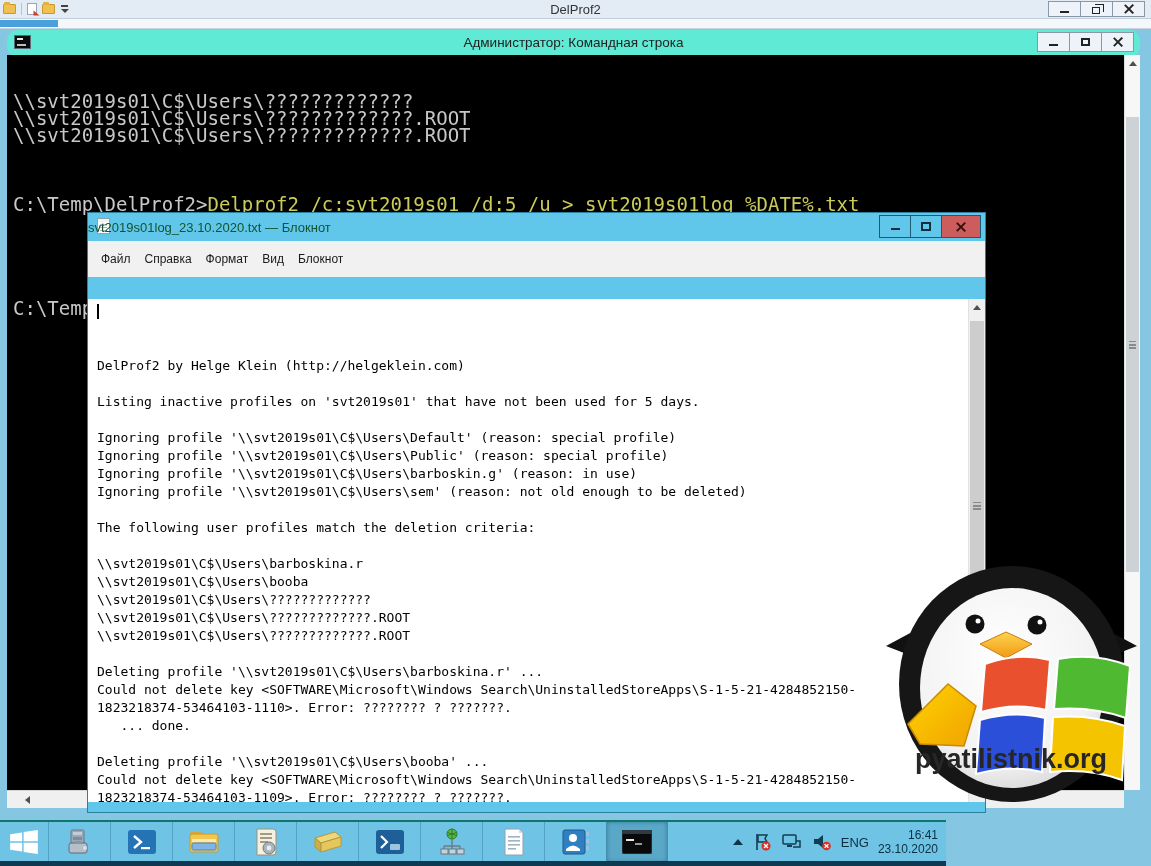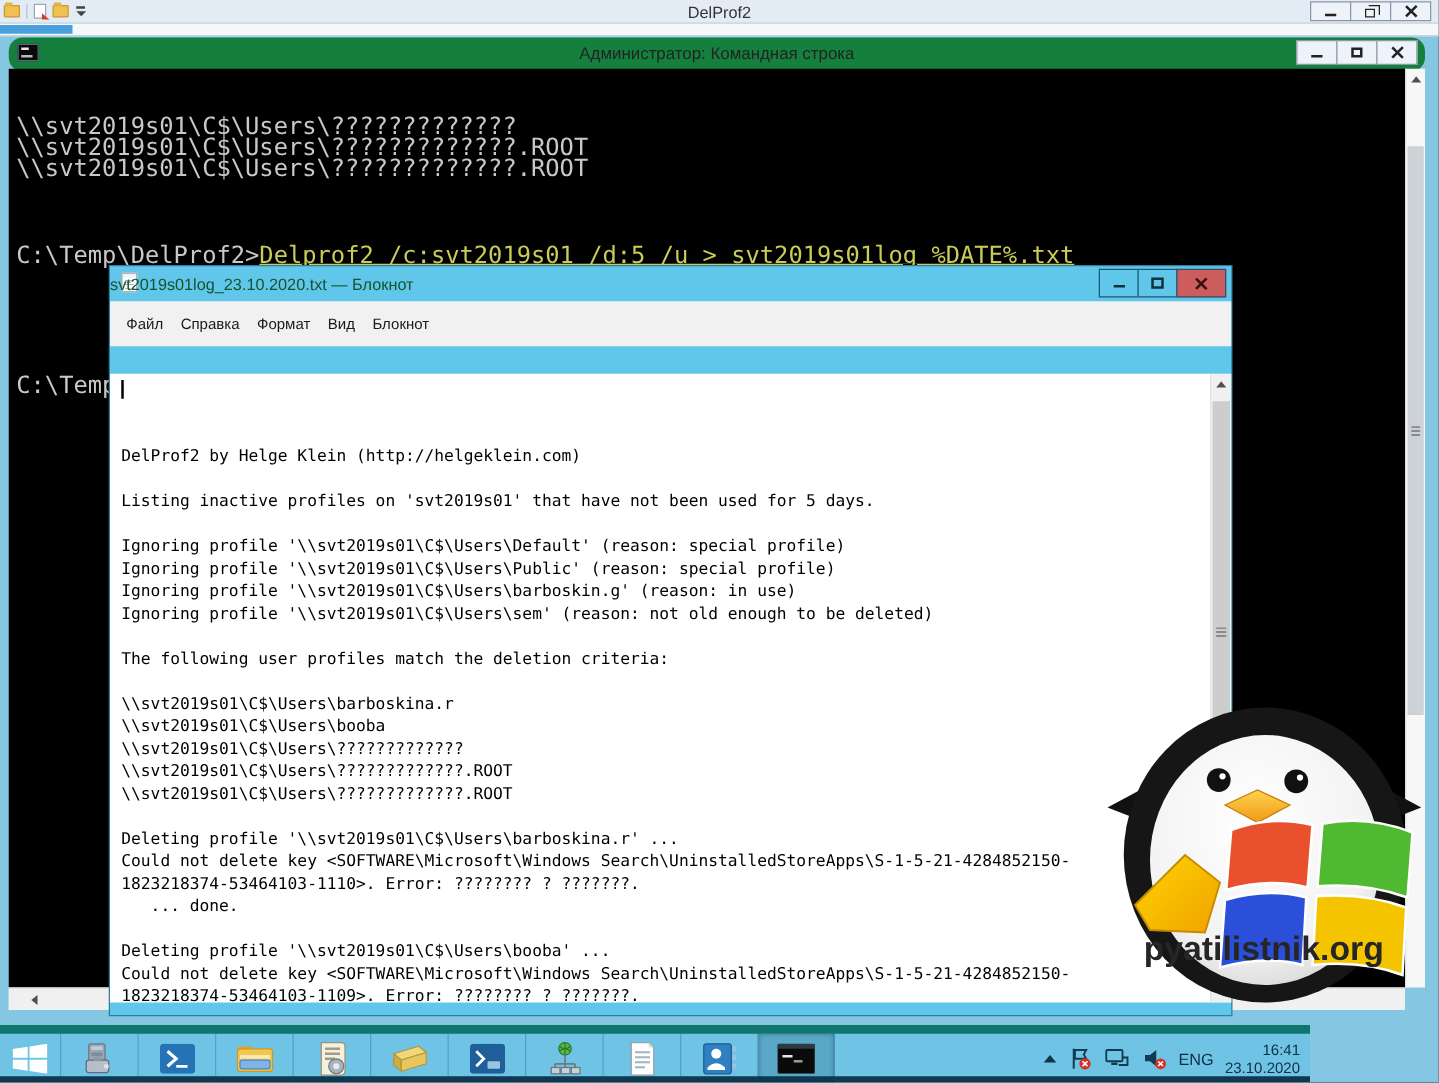--- a/index.html
+++ b/index.html
@@ -41,21 +41,21 @@
   .g-min { width:9px; height:2px; background:#222; margin-top:5px; }
   .g-max { width:9px; height:8px; border:2px solid #222; }
   .g-restore { width:8px; height:7px; border:1.5px solid #222; position:relative; background:#eef3f9; margin-top:2px; margin-left:-2px; }
   .g-restore::before { content:""; position:absolute; left:2px; top:-4px; width:8px; height:7px; border:1.5px solid #222; border-bottom:none; border-left:none; }
   .g-x { position:relative; width:10px; height:10px; }
   .g-x::before,.g-x::after { content:""; position:absolute; left:4px; top:-1px; width:2.4px; height:12px; background:#222; }
   .g-x::before { transform:rotate(45deg); } .g-x::after { transform:rotate(-45deg); }
 
   
   .cmd-win { position:absolute; left:7px; top:30px; width:1133px; height:778px; z-index:2; }
-  .cmd-titlebar { position:relative; height:27px; background:#15803d;border-radius:11px; }
+  .cmd-titlebar { position:relative; height:27px; background:#5eead4;border-radius:11px; }
   .cmd-title { position:absolute; left:0; right:0; top:5px; text-align:center; font-size:13.5px; color:#222; }
   .cmd-ticon { position:absolute; left:7px; top:5px; width:17px; height:14px; background:#0a0a0a; border:1px solid #5a6a78; }
   .cmd-ticon::before { content:""; position:absolute; left:2px; top:2px; width:6px; height:2px; background:#e8e8e8; }
   .cmd-ticon::after { content:""; position:absolute; left:2px; bottom:2px; width:9px; height:1.6px; background:#bbb; }
   .cmd-titlebar .winbtns { top:2px; }
   .cmd-titlebar .winbtn { height:20px; }
 
   .console { position:absolute; left:0; top:25px; right:16px; bottom:18px; background:#000; overflow:hidden; }
   .console-text { padding:3px 0 0 6px; font-family:"DejaVu Sans Mono", monospace; font-size:19px; line-height:17.3px; color:#c8c8c8; white-space:pre; }
   .console-text div { height:17.3px; }
@@ -94,22 +94,22 @@
     font-family:"DejaVu Sans Mono", monospace; font-size:13px; line-height:18px; color:#000; white-space:pre; }
   .np-line { height:18px; }
   .np-cursor { position:absolute; left:9px; top:5px; width:1.5px; height:15px; background:#000; }
   .np-vscroll { position:absolute; right:0; top:0; bottom:0; width:17px; background:#f0f0f0; border-left:1px solid #e2e2e2; }
   .np-vthumb { position:absolute; left:1px; right:1px; top:22px; height:370px; background:#cdcdcd; }
 
   
   .watermark { position:absolute; left:872px; top:556px; width:279px; height:256px; z-index:5; pointer-events:none; }
 
   
-  .taskbar { position:absolute; left:0; top:820px; width:1048px; height:46px; z-index:10;
-    background:#6fc3e4; border-top:7px solid #0f766e; border-bottom:5px solid #0e3950;text-decoration:underline; }
+  .taskbar { position:absolute; left:0; top:820px; width:946px; height:46px; z-index:10;
+    background:#6fc3e4; border-top:2px solid #0f766e; border-bottom:5px solid #0e3950;text-decoration:underline; }
   .tb-row { display:flex; height:40px; align-items:stretch; }
   .tb-start { width:48px; display:flex; align-items:center; justify-content:center; }
   .tb-btn { width:62px; display:flex; align-items:center; justify-content:center; border-left:1px solid rgba(16,80,112,.28); }
   .tb-btn:last-of-type { border-right:1px solid rgba(16,80,112,.28); }
   .tb-btn.active { background:rgba(8,61,90,.20); box-shadow:inset 0 0 4px rgba(0,30,50,.35); }
   .tray { position:absolute; right:4px; top:0; height:40px; display:flex; align-items:center; gap:9px; }
   .tray-chevron { width:0; height:0; border-left:5px solid transparent; border-right:5px solid transparent; border-bottom:6px solid #103448; }
   .tray-eng { font-size:13px; color:#0c2f42; }
   .tray-clock { text-align:right; font-size:12px; color:#0c2f42; line-height:14px; padding-right:4px; }
 

